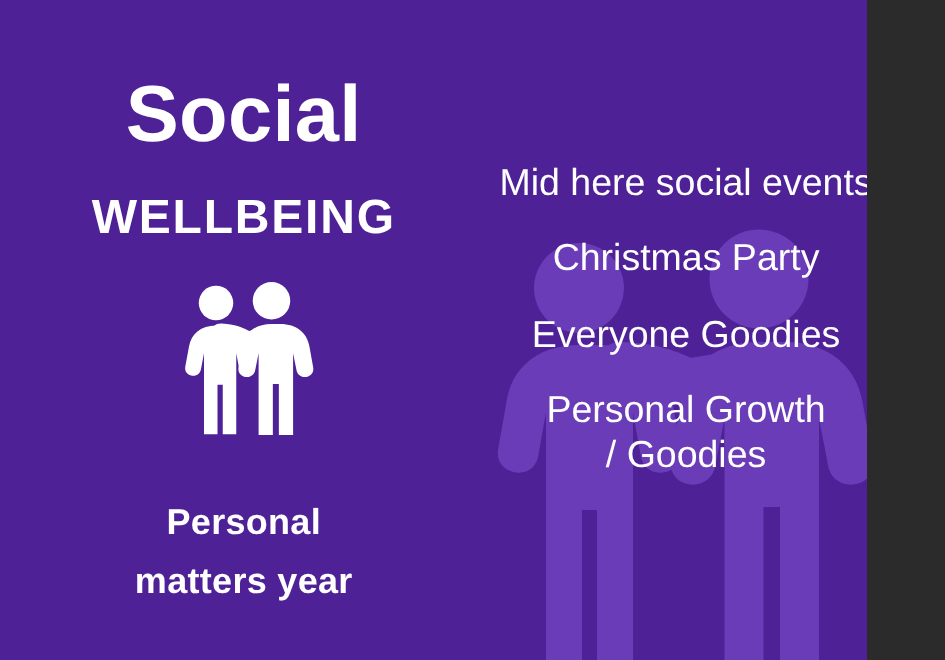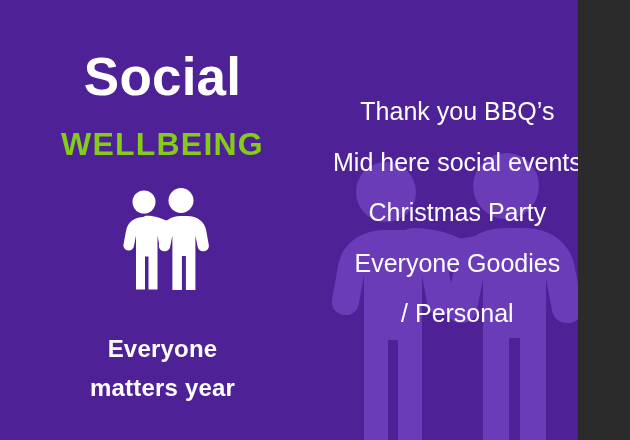--- a/index.html
+++ b/index.html
@@ -64,21 +64,21 @@
     color: #ffffff;
     font-size: 53px;
     line-height: 1.0;
     font-weight: 700;
     letter-spacing: 0.2px;
     margin: 0;
     text-align: center;
   }
 
   .title-sub {
-    color: #84cc16;
+    color: #ffffff;
     font-size: 32px;
     line-height: 1.0;
     font-weight: 700;
     letter-spacing: 1.2px;
     margin: 25px 0 0 0;
     text-align: center;
     text-transform: uppercase;
   }
 
   .people-icon {
@@ -248,38 +248,38 @@
             <path d="M58 34.5
                      c-6.5 -4.5 -14.5 -6.8 -22 -6.8
                      c-3.3 0 -5.5 2.2 -5.5 5.2
                      c0 3 2.2 5.2 5.5 5.2
                      c6 0 12.5 1.8 17.5 4.7 z"></path>
           </g>
         </svg>
       </div>
 
       <div class="tagline">
-        <span class="tagline-line">Everyone</span>
+        <span class="tagline-line">Personal</span>
         <span class="tagline-line">matters year</span>
       </div>
 
     </div>
 
     <div class="col-right">
       <ul class="activity-list">
 
-        <li class="activity-item">Thank you BBQ’s</li>
 
         <li class="activity-item">Mid here social events</li>
 
         <li class="activity-item">Christmas Party</li>
 
         <li class="activity-item">Everyone Goodies</li>
 
         <li class="activity-item two-line">
-          <span class="line2">/ Personal</span>
+          <span>Personal Growth</span>
+          <span class="line2">/ Goodies</span>
         </li>
 
       </ul>
     </div>
 
   </div>
 </div>
 
 </body></html>

